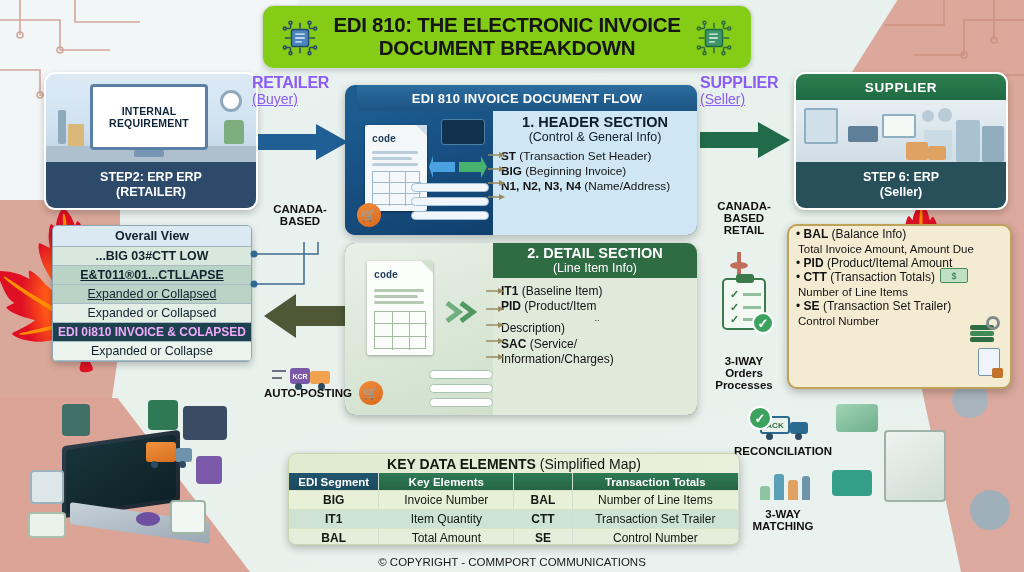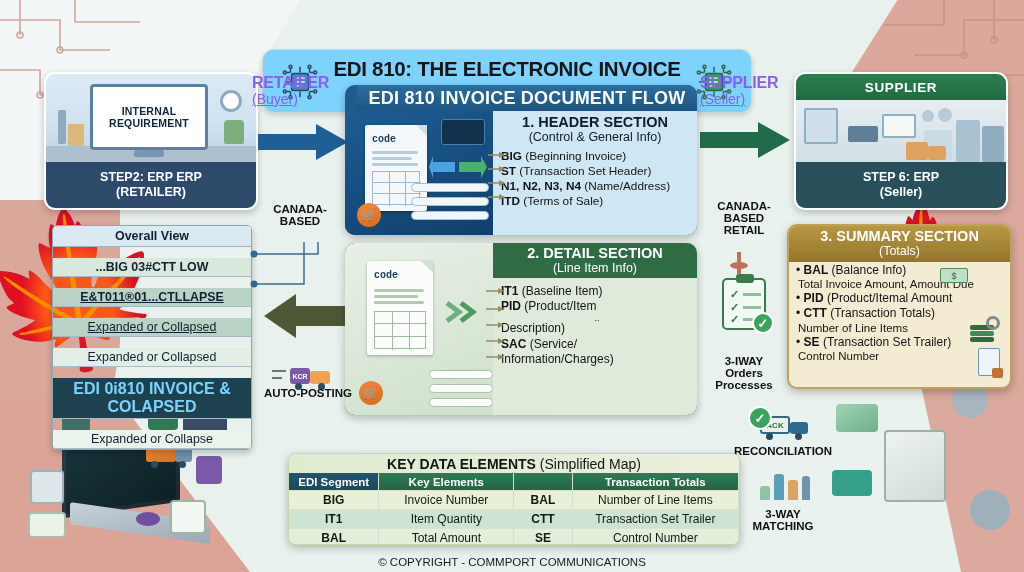--- a/index.html
+++ b/index.html
@@ -49,24 +49,24 @@
   }
   .bg-white-wedge {
     position:absolute; left:0; top:0; width:300px; height:200px;
     background:#f2f6f7;
     clip-path: polygon(0 0, 100% 0, 60% 100%, 0 100%);
   }
 
   
   #title-bar {
     position: absolute; left: 262px; top: 5px; width: 490px; height: 64px;
-    background: #7dd3fc; border-radius: 12px;
+    background: #84cc16; border-radius: 12px;
     border: 1px solid #cfdad8;
     box-shadow: 0 2px 5px rgba(0,0,0,.16);
-    display: flex; align-items: center; justify-content: center; margin-top: 44px;
+    display: flex; align-items: center; justify-content: center;
   }
   #title-text {
     text-align: center; font-weight: bold; font-size: 20.5px;
     letter-spacing: -.3px; color: #151515; line-height: 1.12;
     width: 360px;
   }
   .title-chip { position: absolute; top: 13px; width: 38px; height: 38px; }
   .title-chip.left { left: 18px; }
   .title-chip.right { right: 18px; }
 
@@ -134,21 +134,21 @@
 
   
   #edi-flow {
     position: absolute; left: 345px; top: 85px; width: 352px; height: 150px;
     border-radius: 10px; overflow: hidden;
     box-shadow: 0 3px 8px rgba(0,0,0,.25);
     background: #1e5b8e;
   }
   #edi-flow-title {
     height: 26px; background: linear-gradient(180deg,#2b6c9f,#1d5584);
-    color: #fff; font-weight: bold; font-size: 18px; letter-spacing: .2px;
+    color: #fff; font-weight: bold; font-size: 13px; letter-spacing: .2px;
     display: flex; align-items: center; justify-content: center; margin-left: 12px;
   }
   #edi-flow-body { display: flex; height: 124px; }
   .doc-illus-blue {
     width: 148px; background: linear-gradient(160deg,#1b5party,#134a77);
     background: linear-gradient(160deg,#1d5c92 0%, #10406c 100%);
     position: relative;
   }
   .doc-page {
     position: absolute; left: 20px; top: 14px; width: 62px; height: 86px;
@@ -250,27 +250,26 @@
     border-radius: 5px; overflow: hidden;
     box-shadow: 0 3px 7px rgba(0,0,0,.22); border: 1px solid #8ea6b5;
   }
   #ov-title {
     background: #dbe9f2; text-align: center; font-weight: bold; font-size: 12.5px;
     padding: 3px 0; color: #12222e; border-bottom:1px solid #9fb4c2;
   }
   .ov-row {
     text-align: center; font-size: 12.4px; padding: 2px 0; color: #12222e;
     border-bottom: 1px solid #a9bcc6;
-    margin-top: 11px;
   }
   .ov-row.bold { font-weight: bold; }
   .ov-row.c1 { background: #d8e8dc; }
   .ov-row.c2 { background: #b9d4c6; text-decoration: underline; }
   .ov-row.c3 { background: #e3efe6; }
-  .ov-row.dark { background: #1e4150; color: #7dd3fc; font-weight: bold; font-size: 16px; }
+  .ov-row.dark { background: #1e4150; color: #f0abfc; font-weight: bold; font-size: 12px; }
   .ov-row.c4 { background: #eaf3ec; }
 
   
   .vlabel {
     position: absolute; text-align: center; font-weight: bold; color: #101010;
     line-height: 1.06;
   }
   #canada-left { left: 257px; top: 203px; width: 86px; font-size: 11.5px; }
   #canada-right { left: 704px; top: 200px; width: 80px; font-size: 11.5px; }
   #threeway-orders { left: 700px; top: 355px; width: 88px; font-size: 11.5px; }
@@ -517,24 +516,23 @@
           <div></div>
       </div>
       <div style="position:absolute;left:96px;top:8px;width:44px;height:26px;background:#12314d;border:1px solid #4a7fa8;border-radius:3px;"></div>
     </div>
     <div class="sect-panel" id="header-section">
       <div class="sect-head">
         <span class="t1">1. HEADER SECTION</span>
         <span class="t2">(Control &amp; General Info)</span>
       </div>
       <ul class="sect-list">
+        <li><b>ST</b> <span>(Transaction Set Header)</span></li>
         <li><b>BIG</b> <span>(Beginning Invoice)</span></li>
-        <li><b>ST</b> <span>(Transaction Set Header)</span></li>
         <li><b>N1, N2, N3, N4</b> <span>(Name/Address)</span></li>
-        <li><b>ITD</b> <span>(Terms of Sale)</span></li>
       </ul>
       <svg style="position:absolute;left:-6px;top:34px;width:22px;height:58px;" viewBox="0 0 22 58">
         <g stroke="#9a8b5e" stroke-width="1.4" fill="none">
           <path d="M1 10 H12"></path>
             <path d="M1 24 H12"></path>
             <path d="M1 38 H12"></path>
             <path d="M1 52 H12"></path>
         </g>
         <g fill="#9a8b5e">
           <path d="M12 7 L18 10 L12 13 Z"></path>
@@ -598,24 +596,20 @@
           <path d="M13 23 L19 26 L13 29 Z"></path>
         <path d="M13 39 L19 42 L13 45 Z"></path>
           <path d="M13 55 L19 58 L13 61 Z"></path>
         <path d="M13 71 L19 74 L13 77 Z"></path>
       </g>
     </svg>
   </div>
 </div>
 
 <div id="summary-section">
-  <div class="sect-head">
-    <span class="t1">3. SUMMARY SECTION</span>
-    <span class="t2">(Totals)</span>
-  </div>
   <ul class="sect-list">
     <li>• <b>BAL</b> <span>(Balance Info)</span>
       <span class="sub">Total Invoice Amount, Amount Due</span></li>
     <li>• <b>PID</b> <span>(Product/Itemal Amount</span></li>
     <li>• <b>CTT</b> <span>(Transaction Totals)</span>
       <span class="sub">Number of Line Items</span></li>
     <li>• <b>SE</b> <span>(Transaction Set Trailer)</span>
       <span class="sub">Control Number</span></li>
   </ul>
   <div style="position:absolute;right:42px;top:42px;width:28px;height:15px;background:#bfe0c4;border:1.5px solid #4e8a5d;border-radius:2px;display:flex;align-items:center;justify-content:center;font-size:9px;color:#2f6b43;">$</div>

